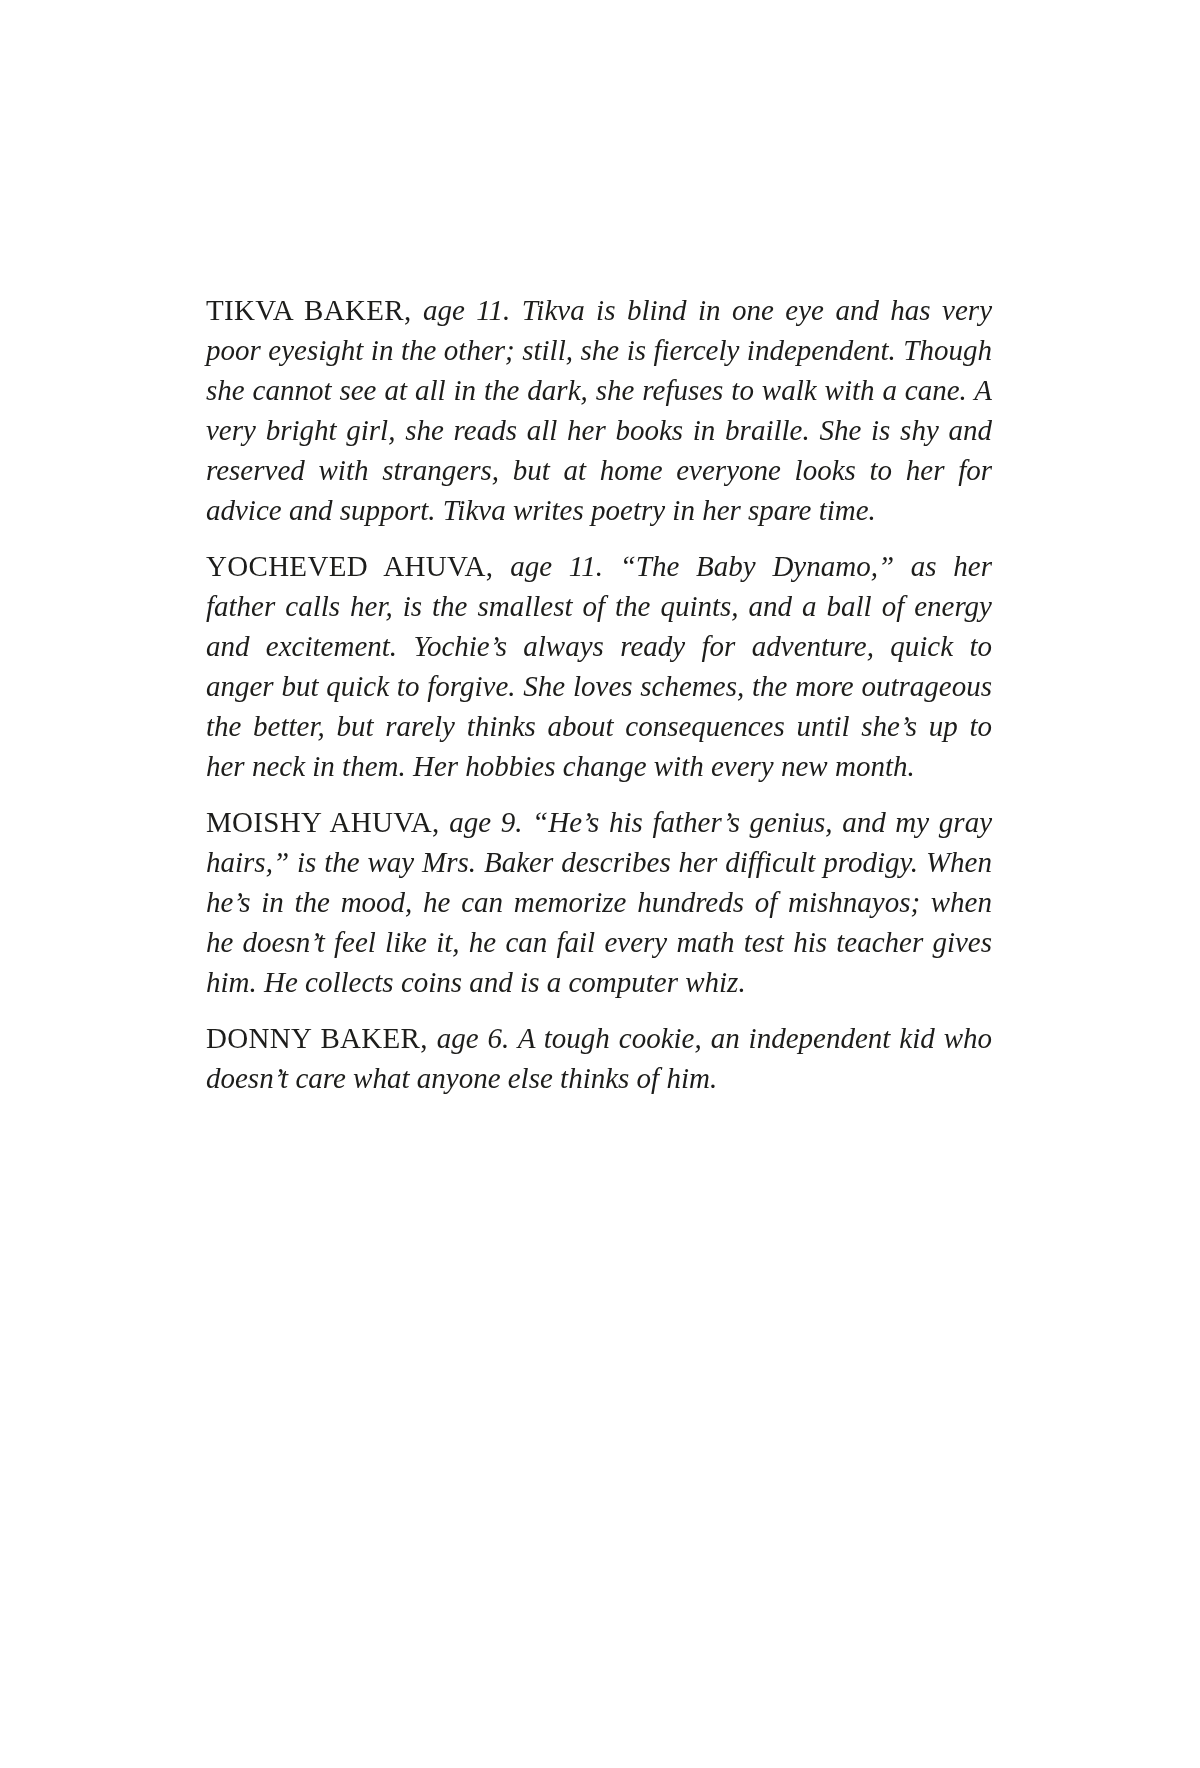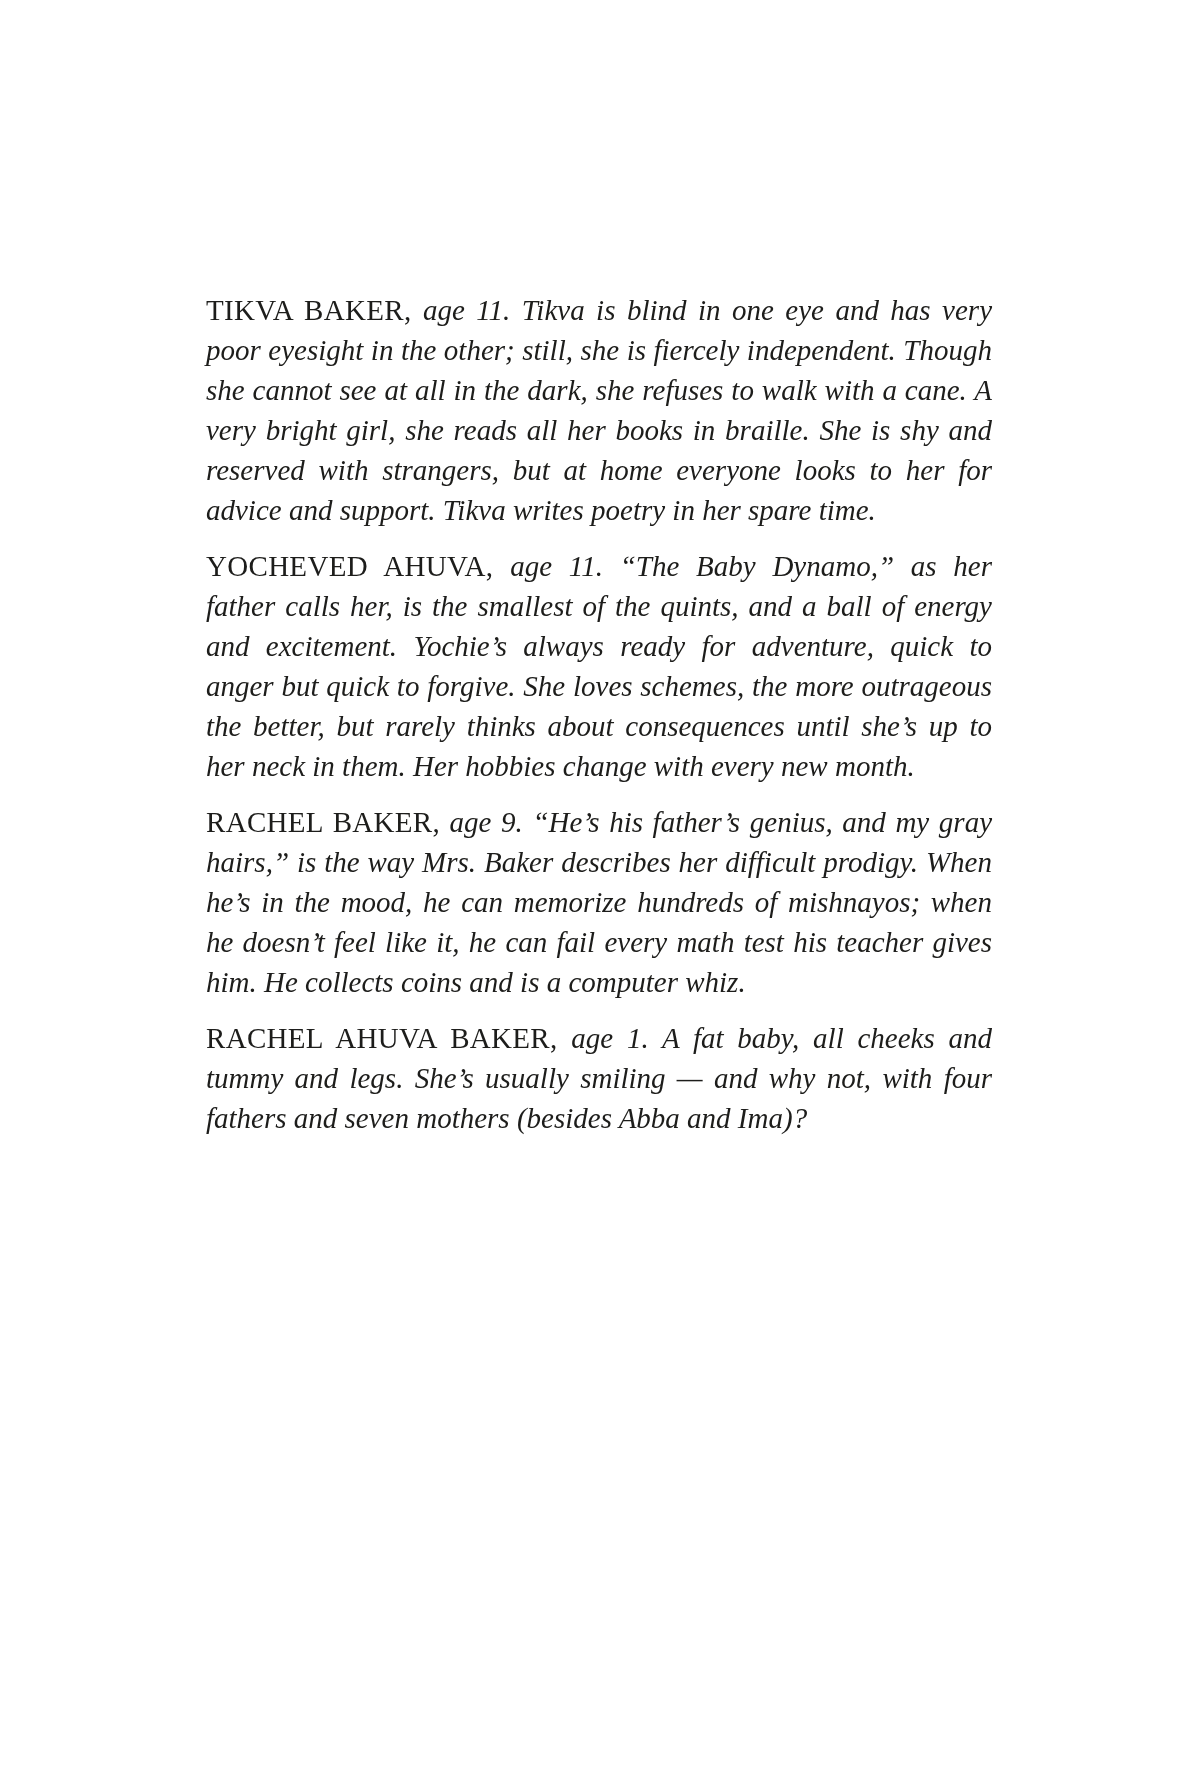--- a/index.html
+++ b/index.html
@@ -48,26 +48,26 @@
       <span class="char-name">TIKVA BAKER,</span>
       <span class="char-desc">age 11. Tikva is blind in one eye and has very poor eyesight in the other; still, she is fiercely independent. Though she cannot see at all in the dark, she refuses to walk with a cane. A very bright girl, she reads all her books in braille. She is shy and reserved with strangers, but at home everyone looks to her for advice and support. Tikva writes poetry in her spare time.</span>
     </p>
 
     <p class="entry">
       <span class="char-name">YOCHEVED AHUVA,</span>
       <span class="char-desc">age 11. “The Baby Dynamo,” as her father calls her, is the smallest of the quints, and a ball of energy and excitement. Yochie’s always ready for adventure, quick to anger but quick to forgive. She loves schemes, the more outrageous the better, but rarely thinks about consequences until she’s up to her neck in them. Her hobbies change with every new month.</span>
     </p>
 
     <p class="entry">
-      <span class="char-name">RACHEL BAKER,</span>
+      <span class="char-name">MOISHY AHUVA,</span>
       <span class="char-desc">age 9. “He’s his father’s genius, and my gray hairs,” is the way Mrs. Baker describes her difficult prodigy. When he’s in the mood, he can memorize hundreds of mishnayos; when he doesn’t feel like it, he can fail every math test his teacher gives him. He collects coins and is a computer whiz.</span>
     </p>
 
 
+    <p class="entry">
+      <span class="char-name">DONNY BAKER,</span>
+      <span class="char-desc">age 6. A tough cookie, an independent kid who doesn’t care what anyone else thinks of him.</span>
+    </p>
 
 
-    <p class="entry">
-      <span class="char-name">RACHEL AHUVA BAKER,</span>
-      <span class="char-desc">age 1. A fat baby, all cheeks and tummy and legs. She’s usually smiling — and why not, with four fathers and seven mothers (besides Abba and Ima)?</span>
-    </p>
 
   </div>
 </div>
 
 </body></html>

